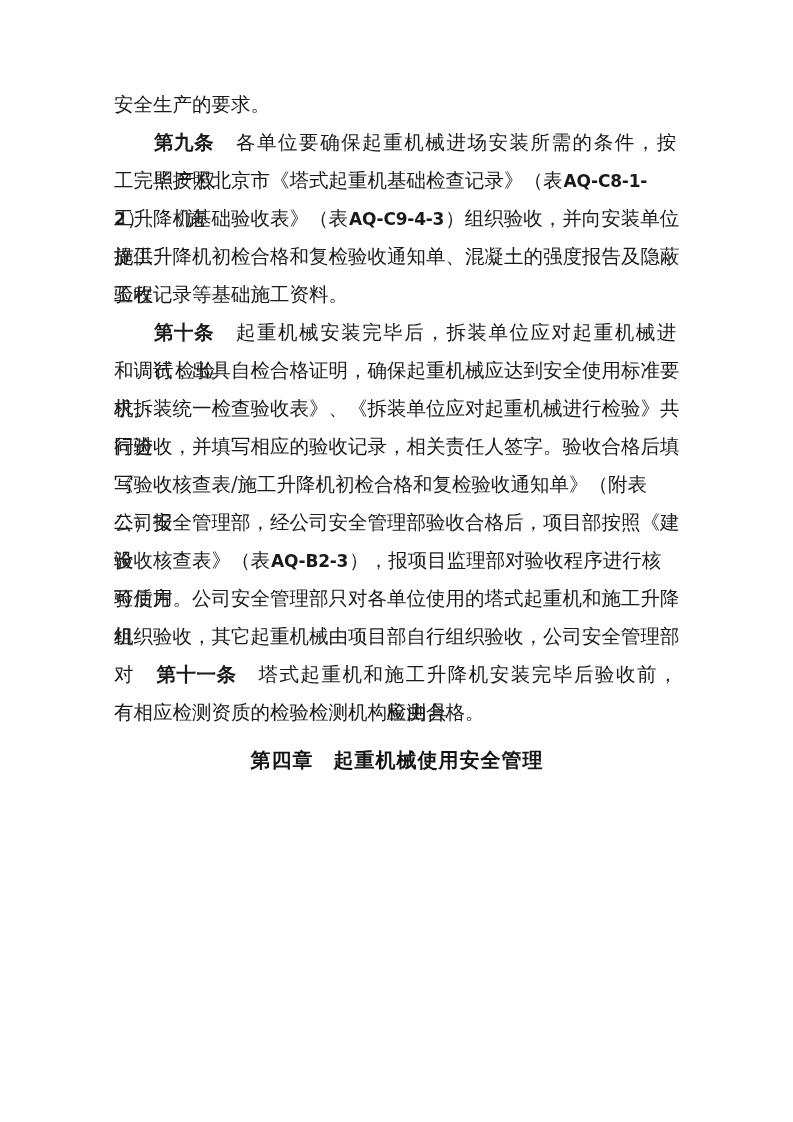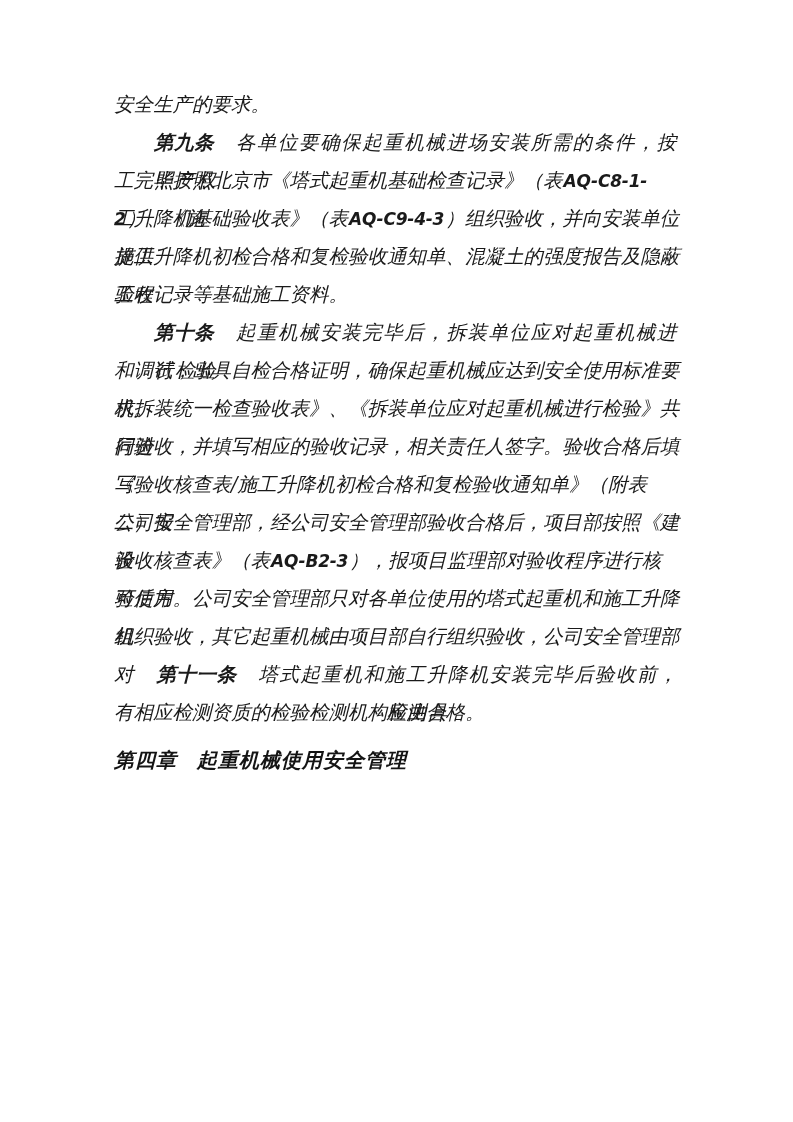--- a/index.html
+++ b/index.html
@@ -17,21 +17,20 @@
     height: 1122px;
     background: #ffffff;
     overflow: hidden;
     margin: 0 auto;
   }
   .content {
     position: absolute;
     left: 114px;
     top: 86px;
     width: 566px;
-    font-style: italic;
   }
   
   .line {
     height: 38px;
     line-height: 38px;
     font-size: 19.5px;
     color: #1a1a1a;
     white-space: nowrap;
     letter-spacing: 0;
     font-family: "DejaVu Serif", "Liberation Serif", serif;
@@ -68,21 +67,21 @@
     font-family: "DejaVu Sans", "Liberation Sans", sans-serif;
     font-weight: bold;
     font-size: 17px;
     letter-spacing: -0.2px;
     padding: 0 1px;
   }
   
   .chapter {
     height: 44px;
     line-height: 44px;
-    text-align: left;
+    text-align: center;
     font-family: "DejaVu Sans", "Liberation Sans", sans-serif;
     font-weight: bold;
     font-size: 20px;
     color: #141414;
     letter-spacing: 1px;
     margin-top: 6px;
   }
   .chapter .chgap {
     display: inline-block;
     width: 20px;

